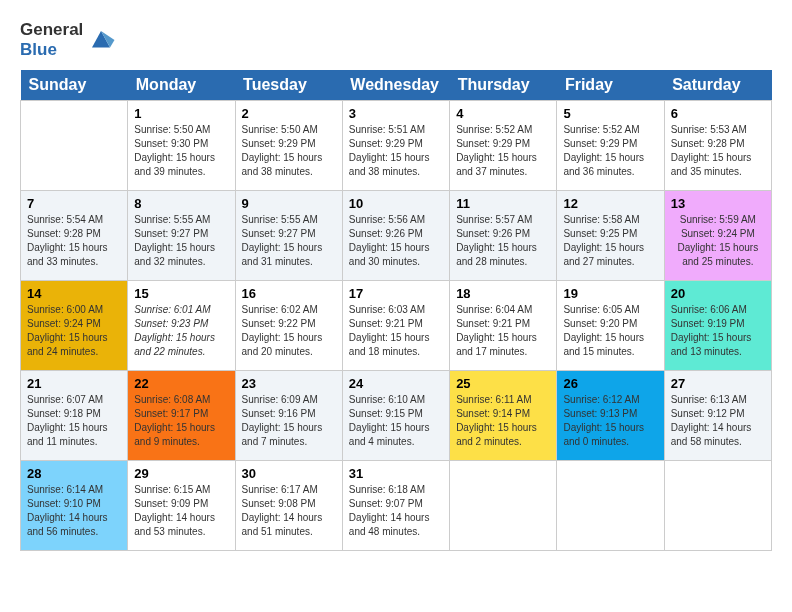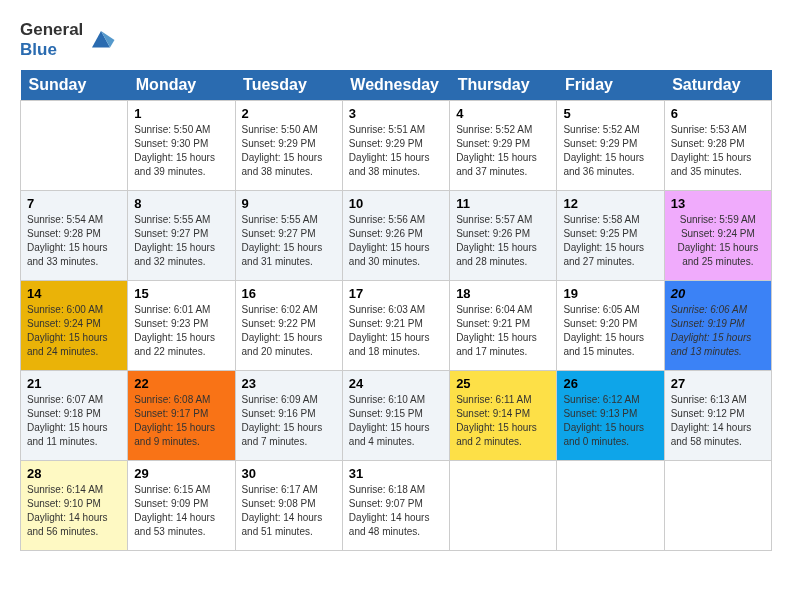--- a/index.html
+++ b/index.html
@@ -216,21 +216,21 @@
       <tr>
         <td style="background-color: #eab308;">
           <div class="day-num">14</div>
           <div class="day-info" style="white-space: pre-line;">Sunrise: 6:00 AM
 Sunset: 9:24 PM
 Daylight: 15 hours
 and 24 minutes.</div>
         </td>
         <td style="background-color: rgb(255, 255, 255);">
           <div class="day-num">15</div>
-          <div class="day-info" style="white-space: pre-line;">Sunrise: 6:01 AM
+          <div class="day-info" style="white-space: pre-line; font-style: italic;">Sunrise: 6:01 AM
 Sunset: 9:23 PM
 Daylight: 15 hours
 and 22 minutes.</div>
         </td>
         <td style="background-color: rgb(255, 255, 255);">
           <div class="day-num">16</div>
           <div class="day-info" style="white-space: pre-line;">Sunrise: 6:02 AM
 Sunset: 9:22 PM
 Daylight: 15 hours
 and 20 minutes.</div>
@@ -249,21 +249,21 @@
 Daylight: 15 hours
 and 17 minutes.</div>
         </td>
         <td style="background-color: rgb(255, 255, 255);">
           <div class="day-num">19</div>
           <div class="day-info" style="white-space: pre-line;">Sunrise: 6:05 AM
 Sunset: 9:20 PM
 Daylight: 15 hours
 and 15 minutes.</div>
         </td>
-        <td style="background-color: #3b82f6; font-style: italic;">
+        <td style="background-color: #5eead4;">
           <div class="day-num">20</div>
           <div class="day-info" style="white-space: pre-line;">Sunrise: 6:06 AM
 Sunset: 9:19 PM
 Daylight: 15 hours
 and 13 minutes.</div>
         </td>
       </tr>
       <tr>
         <td style="background-color: rgb(240, 244, 248);">
           <div class="day-num">21</div>
@@ -309,21 +309,21 @@
         </td>
         <td style="background-color: rgb(240, 244, 248);">
           <div class="day-num">27</div>
           <div class="day-info" style="white-space: pre-line;">Sunrise: 6:13 AM
 Sunset: 9:12 PM
 Daylight: 14 hours
 and 58 minutes.</div>
         </td>
       </tr>
       <tr>
-        <td style="background-color: #fef9c3;">
+        <td style="background-color: #7dd3fc;">
           <div class="day-num">28</div>
           <div class="day-info" style="white-space: pre-line;">Sunrise: 6:14 AM
 Sunset: 9:10 PM
 Daylight: 14 hours
 and 56 minutes.</div>
         </td>
         <td style="background-color: rgb(255, 255, 255);">
           <div class="day-num">29</div>
           <div class="day-info" style="white-space: pre-line;">Sunrise: 6:15 AM
 Sunset: 9:09 PM

